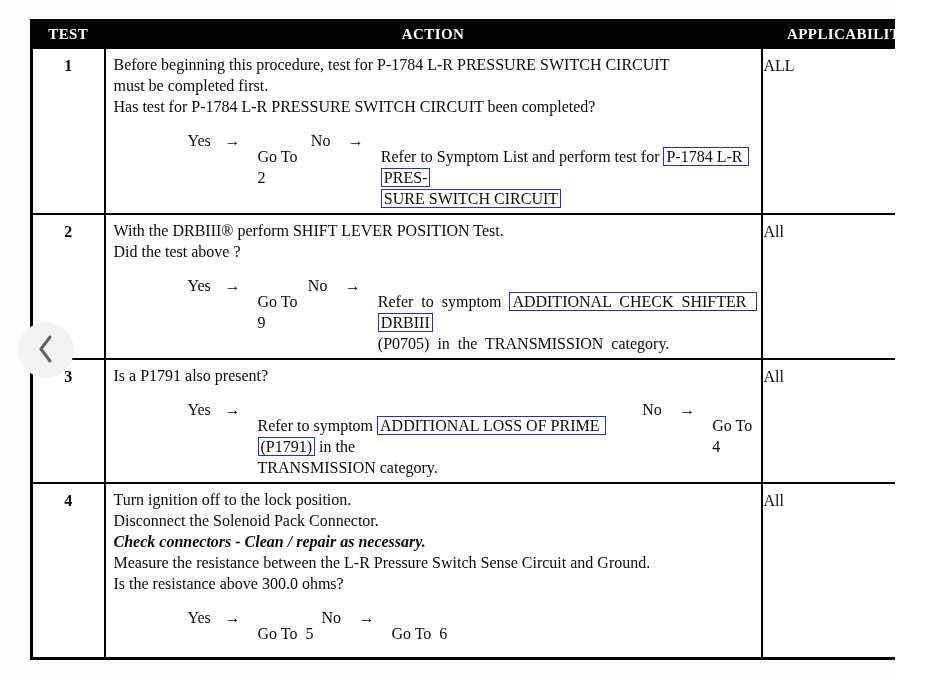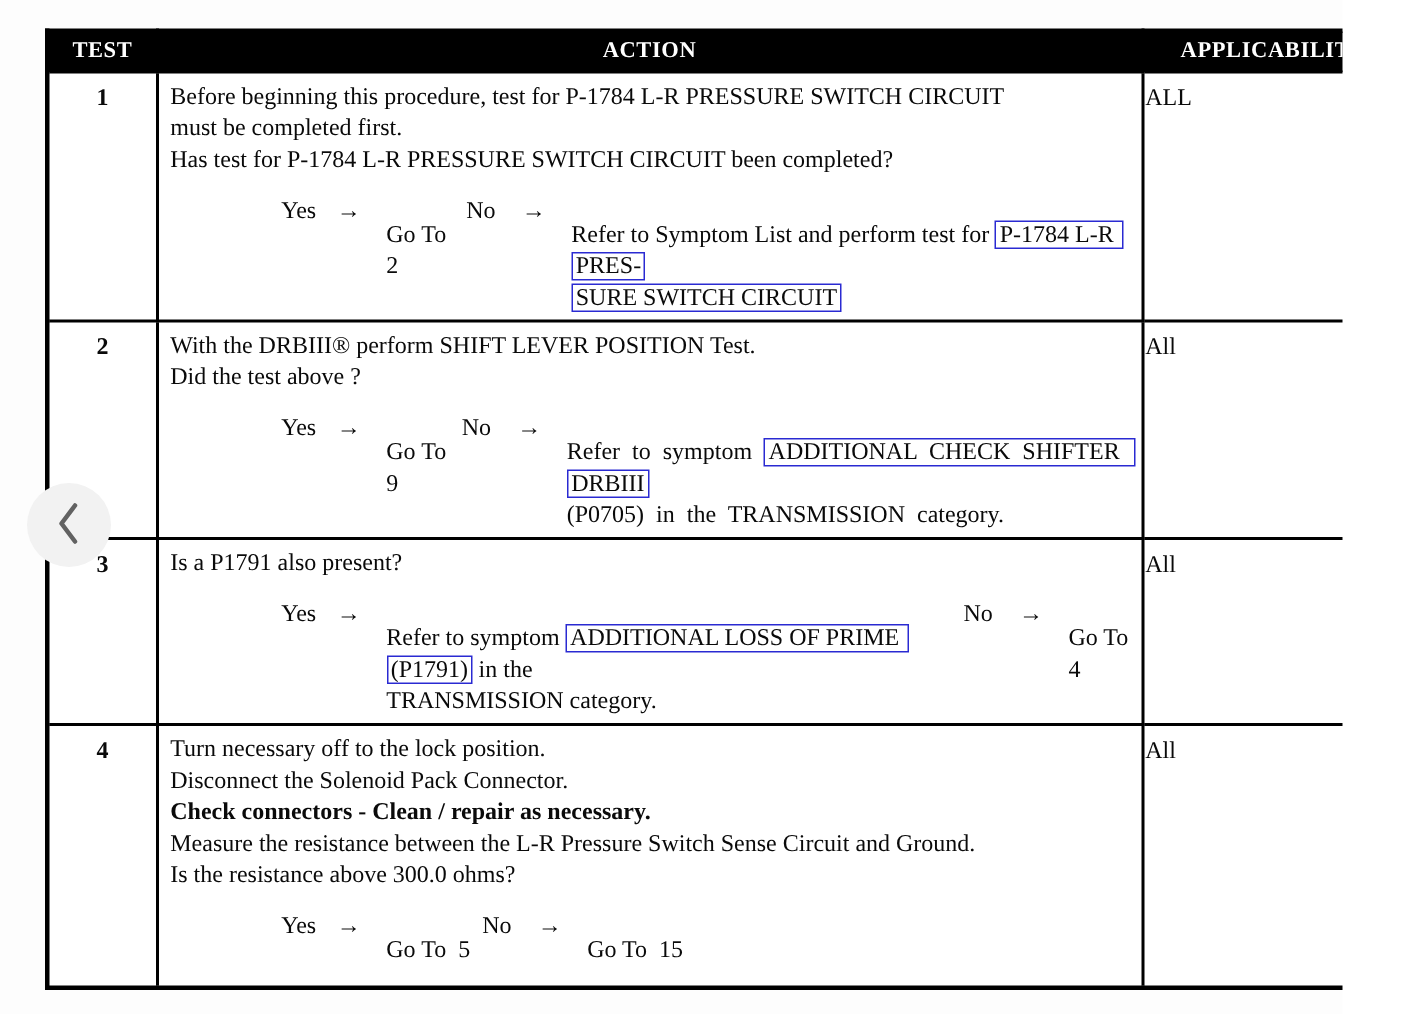--- a/index.html
+++ b/index.html
@@ -40,21 +40,21 @@
   col.c-action { width:657px; }
   col.c-app { width:176px; }
   tbody tr:nth-child(1){ height:158px; }
   tbody tr:nth-child(2){ height:139px; }
   tbody tr:nth-child(3){ height:119px; }
   tbody tr:nth-child(4){ height:176px; }
   .cell-test { text-align:center; font-weight:700; padding-top:6px; }
   .cell-action { padding:5px 8px 4px 8px; }
   .cell-app { text-align:left; padding-top:6px; }
   .para { white-space:pre-wrap; }
-  .para.bold { font-weight:700; }
+  .para.bold { font-weight:700;font-style:italic; }
   .choices {
     margin:13px 0 0 74px;
     display:flex; gap:8px;
   }
   .choice { display:flex; align-items:flex-start; }
   .choice-label { flex:0 0 37px; }
   .choice-arrow { flex:0 0 33px; }
   .choice-text { flex:1; white-space:pre-wrap;margin-top:16px; }
   .choice-text.spread { word-spacing:4px; }
   .link-box {
@@ -155,35 +155,35 @@
                 <span class="choice-arrow">→</span>
                 <span class="choice-text"><span>Go To  4</span></span>
               </div>
             </div>
           </td>
           <td class="cell-app">All</td>
         </tr>
         <tr class="row">
           <td class="cell-test">4</td>
           <td class="cell-action">
-            <div class="para">Turn necessary off to the lock position.</div>
+            <div class="para">Turn ignition off to the lock position.</div>
             <div class="para">Disconnect the Solenoid Pack Connector.</div>
             <div class="para bold">Check connectors - Clean / repair as necessary.</div>
             <div class="para">Measure the resistance between the L-R Pressure Switch Sense Circuit and Ground.</div>
             <div class="para">Is the resistance above 300.0 ohms?</div>
             <div class="choices">
               <div class="choice">
                 <span class="choice-label">Yes</span>
                 <span class="choice-arrow">→</span>
                 <span class="choice-text"><span>Go To  5</span></span>
               </div>
               <div class="choice">
                 <span class="choice-label">No</span>
                 <span class="choice-arrow">→</span>
-                <span class="choice-text"><span>Go To  15</span></span>
+                <span class="choice-text"><span>Go To  6</span></span>
               </div>
             </div>
           </td>
           <td class="cell-app">All</td>
         </tr>
       </tbody>
   </table>
 
   <button class="nav prev" aria-label="previous">
     <span class="chev">

